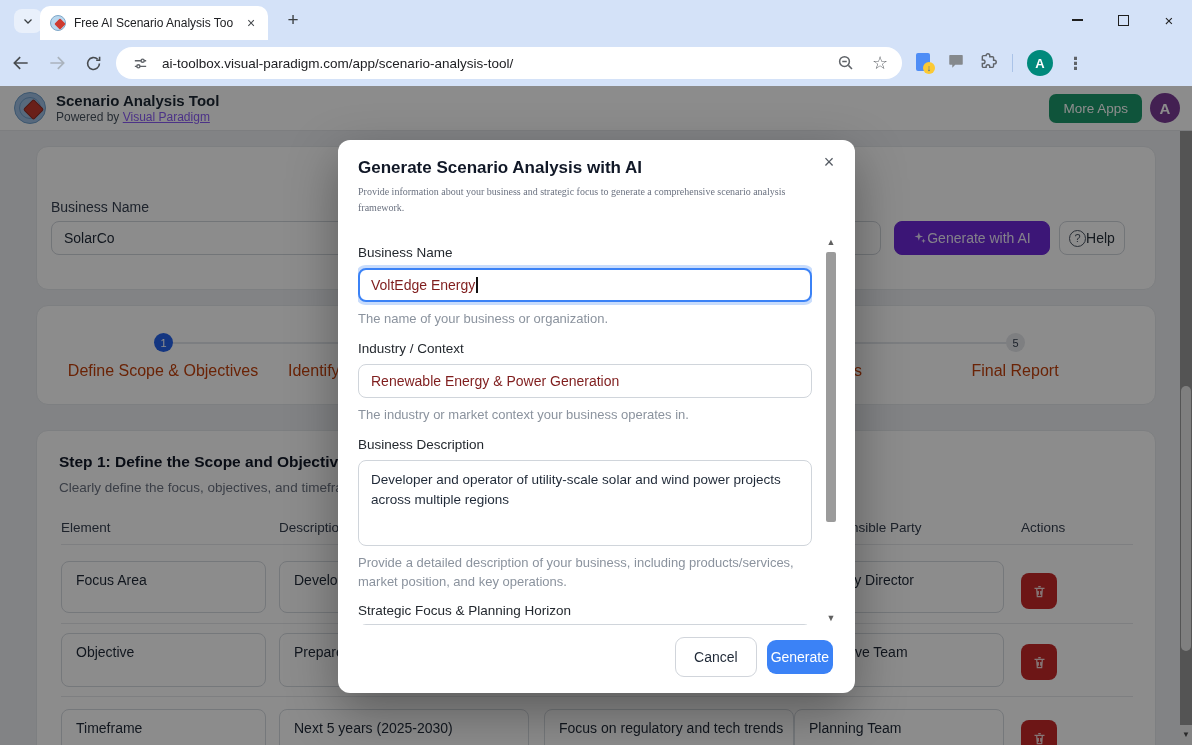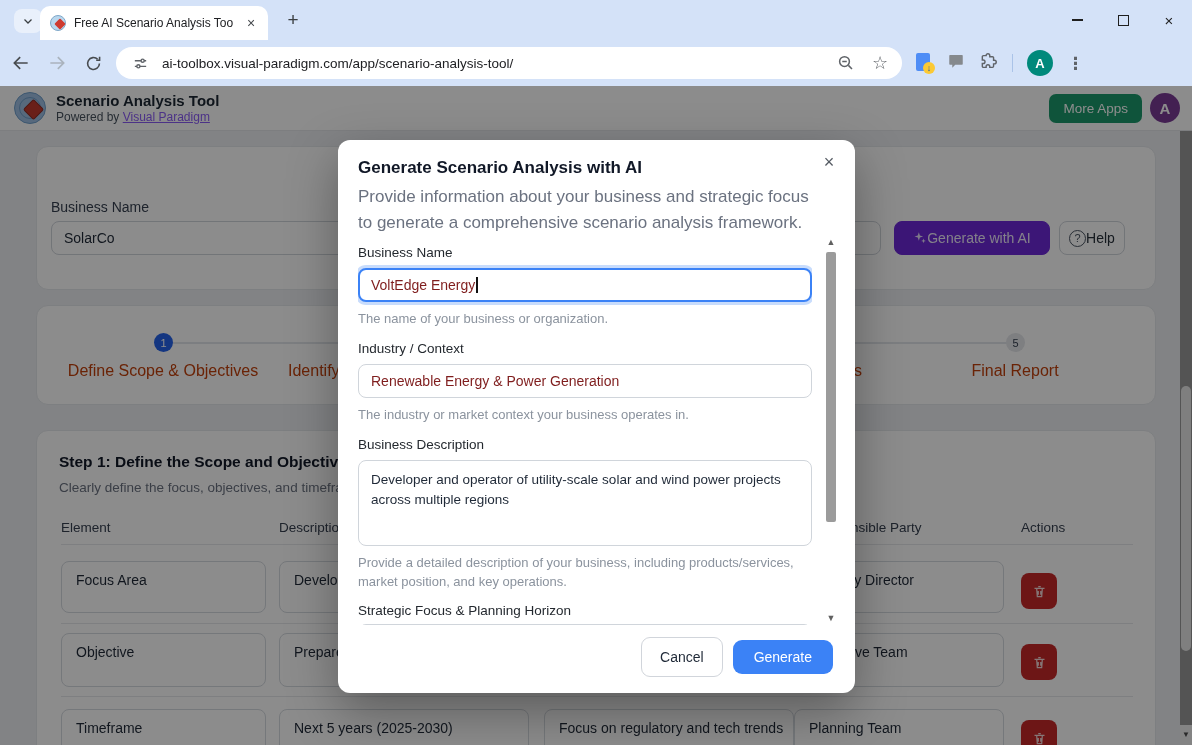--- a/index.html
+++ b/index.html
@@ -93,38 +93,38 @@
     font-size:8px; text-align:center; line-height:20px; }
 
   .overlay { position:absolute; inset:0; background:rgba(0,0,0,0.45); }
 
   
   .modal { position:absolute; left:338px; top:140px; width:517px; height:553px; background:#fff; border-radius:12px;
     box-shadow:0 18px 50px rgba(0,0,0,.35); z-index:30; }
   .m-close { position:absolute; right:14px; top:10px; font-size:18px; color:#555b63; width:24px; height:24px;
     text-align:center; line-height:24px; }
   .m-title { position:absolute; left:20px; top:18px; font-size:17px; font-weight:bold; color:#111827; }
-  .m-desc { position:absolute; left:20px; top:44px; width:452px; font-size:17px; color:#6b7280; line-height:1.55; }
+  .m-desc { position:absolute; left:20px; top:44px; width:452px; font-size:10px; color:#6b7280; line-height:1.55;font-family:Liberation Serif, serif; }
   .m-body { position:absolute; left:20px; top:93px; width:454px; height:392px; overflow:hidden; }
   .f-label { font-size:13.5px; color:#24292f; margin:12px 0 8px; }
   .f-input { height:34px; border:1px solid #d0d5db; border-radius:8px; padding:0 12px; font-size:14px; color:#7f1d1d;
     display:flex; align-items:center; background:#fff; }
   .f-input.focused { border:2px solid #3b82f6; box-shadow:0 0 0 3px rgba(59,130,246,.28); padding:0 11px; }
   .caret { display:inline-block; width:1.5px; height:16px; background:#111; margin-left:1px; }
   .f-help { font-size:13px; color:#8b939e; margin:8px 0 2px; line-height:1.45; }
   .f-area { min-height:86px; border:1px solid #d0d5db; border-radius:8px; padding:9px 12px; font-size:13.5px;
     color:#1f2937; line-height:1.5; }
   .f-stub { height:40px; border:1px solid #d0d5db; border-radius:8px; margin-top:2px; }
   .m-sb-up, .m-sb-down { position:absolute; left:487px; width:12px; height:12px; font-size:9px; color:#606060;
     text-align:center; line-height:12px; }
   .m-sb-thumb { position:absolute; left:488px; top:112px; width:10px; height:270px; background:#9b9b9b; border-radius:2px; }
   .m-footer { position:absolute; left:0; bottom:0; width:517px; height:62px; display:flex; align-items:center;
     justify-content:flex-end; gap:10px; padding:0 22px 10px 0; }
   .m-cancel { height:40px; padding:0 18px; border:1px solid #d1d5db; background:#fff; border-radius:9px; font-size:14px; color:#1f2937; }
-  .m-generate { height:34px; padding:0 21px; border:none; background:#3b82f6; color:#fff; border-radius:9px; font-size:14px; }
+  .m-generate { height:34px; padding:0 4px; border:none; background:#3b82f6; color:#fff; border-radius:9px; font-size:14px; }
 </style>
 </head>
 <body>
 
 <div class="screen">
 
   <div class="chrome">
     <div class="tabstrip">
       <div class="tab-search">
         <svg width="12" height="12" viewBox="0 0 24 24" fill="none" stroke="#3c4043" stroke-width="2.5">

